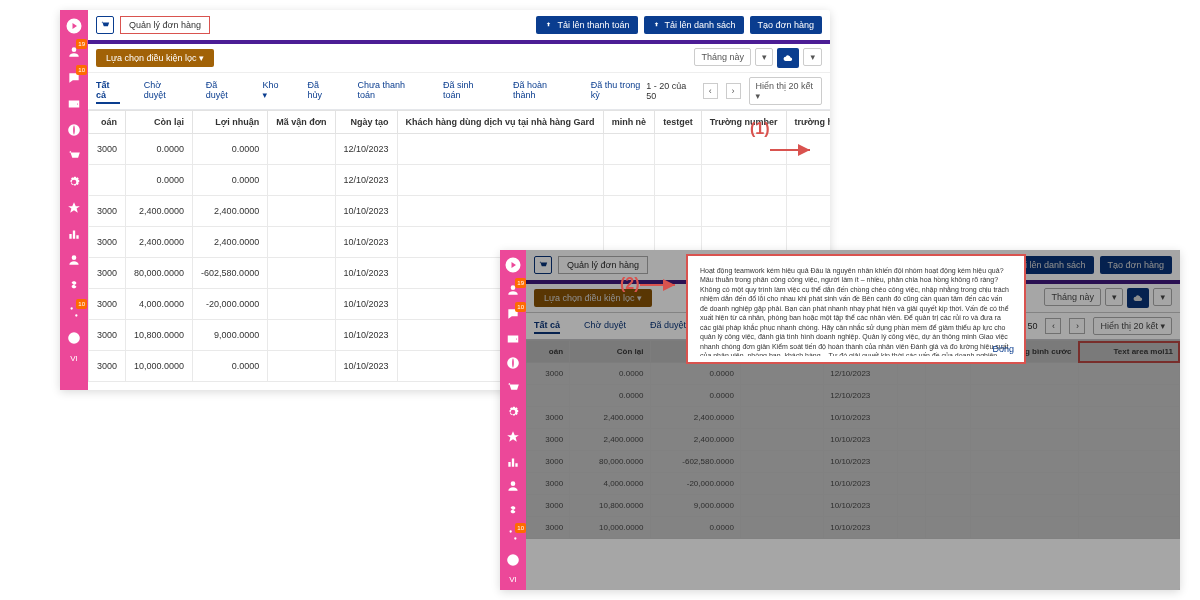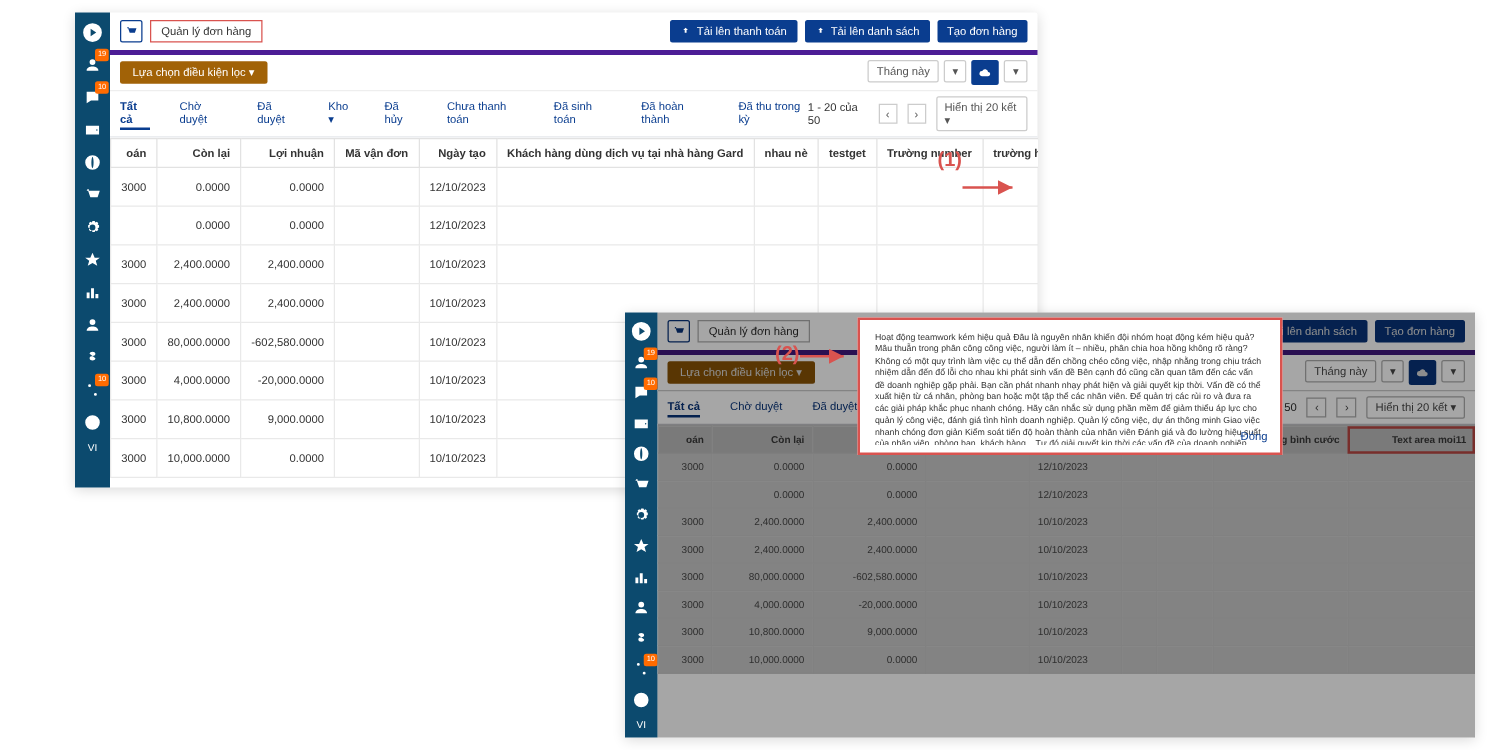--- a/index.html
+++ b/index.html
@@ -1,20 +1,20 @@
 <!DOCTYPE html>
 <html><head>
 <meta charset="utf-8">
 <style>
 *{box-sizing:border-box;margin:0;padding:0;font-family:Arial,Helvetica,sans-serif}
 body{background:#fff;width:1200px;height:600px;position:relative;overflow:hidden}
 
 
 .app{position:absolute;display:flex;background:#fff;box-shadow:0 2px 10px rgba(0,0,0,.15);border-radius:2px;font-size:10px;color:#333}
-.sidebar{background:#0c4a6e;display:flex;flex-direction:column;align-items:center;padding:6px 0;gap:6px}
+.sidebar{background:#ec4899;display:flex;flex-direction:column;align-items:center;padding:6px 0;gap:6px}
 .sidebar .sico{width:20px;height:20px;display:flex;align-items:center;justify-content:center;position:relative;cursor:pointer}
 .sidebar .sico svg{width:14px;height:14px;fill:#fff}
 .sidebar .sico.logo svg{width:18px;height:18px}
 .sidebar .sico .badge{position:absolute;top:-3px;right:-3px;background:#ff6b00;color:#fff;font-size:6px;line-height:8px;padding:1px 2px;border-radius:2px}
 .sidebar .lang{color:#fff;font-size:8px;cursor:pointer}
 
 .main{flex:1;display:flex;flex-direction:column;min-width:0}
 .topbar{display:flex;align-items:center;justify-content:space-between;padding:6px 8px;border-bottom:4px solid #4c1d95}
 .topbar-left{display:flex;align-items:center;gap:6px}
 .cart-btn{width:18px;height:18px;border:1px solid #0a3d8f;display:flex;align-items:center;justify-content:center;border-radius:2px;cursor:pointer}
@@ -208,21 +208,21 @@
     <div class="grid">
       <table>
         <thead>
             <tr id="thead1">
               <th>oán</th>
               <th>Còn lại</th>
               <th>Lợi nhuận</th>
               <th>Mã vận đơn</th>
               <th>Ngày tạo</th>
               <th>Khách hàng dùng dịch vụ tại nhà hàng Gard</th>
-              <th>nhau nè</th>
+              <th>minh nè</th>
               <th>testget</th>
               <th>Trường number</th>
               <th>trường hi</th>
             </tr>
           </thead>
         <tbody id="tbody1">
             <tr>
               <td>3000</td>
               <td>0.0000</td>
               <td>0.0000</td>

